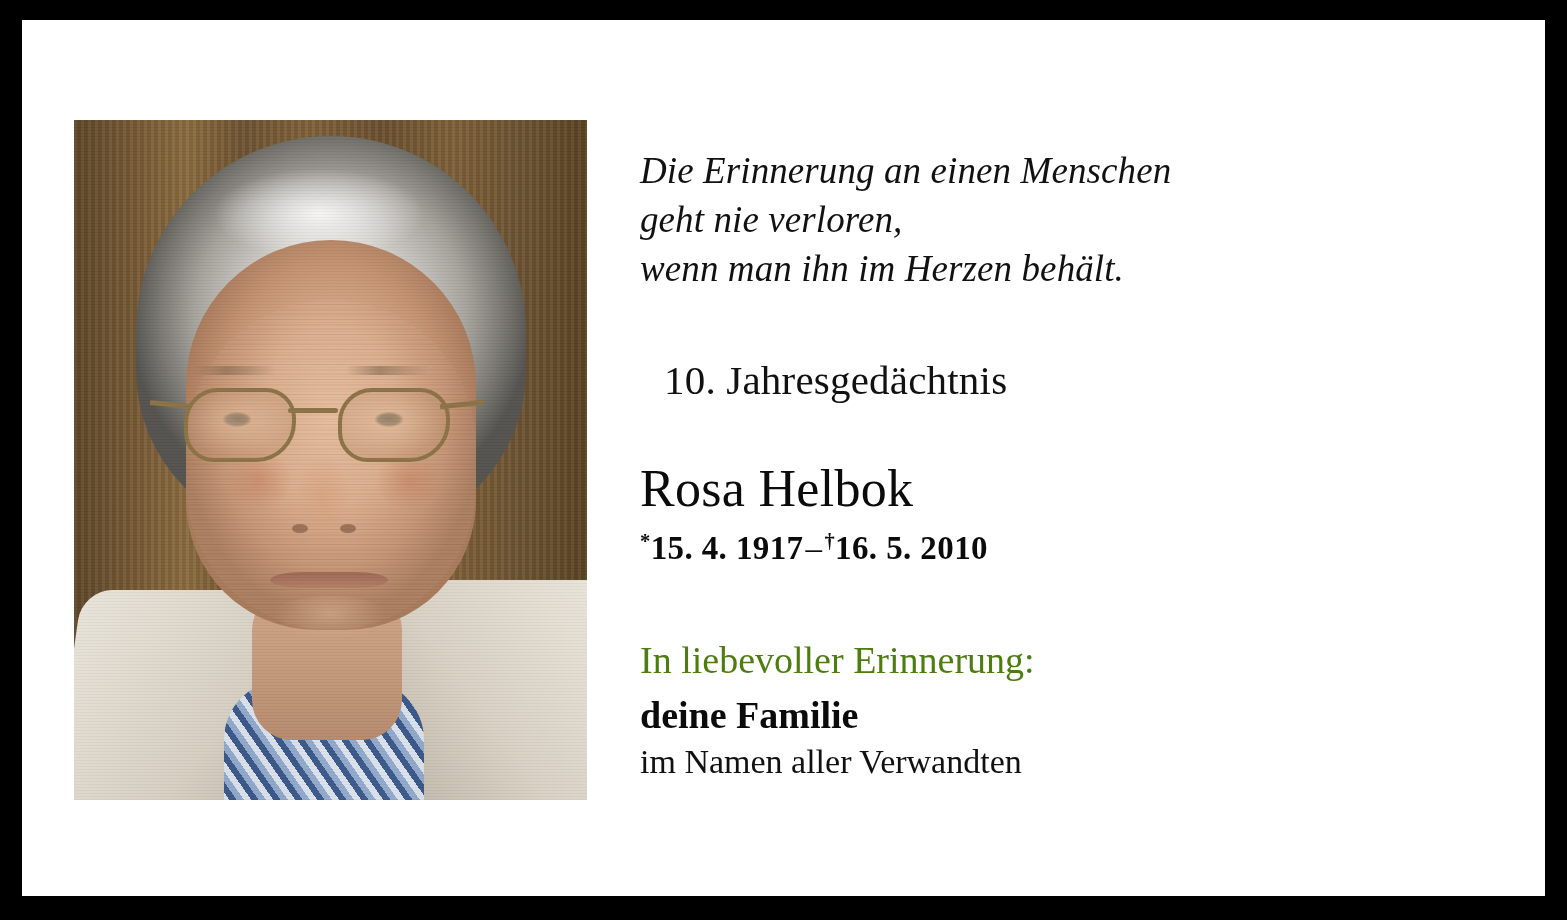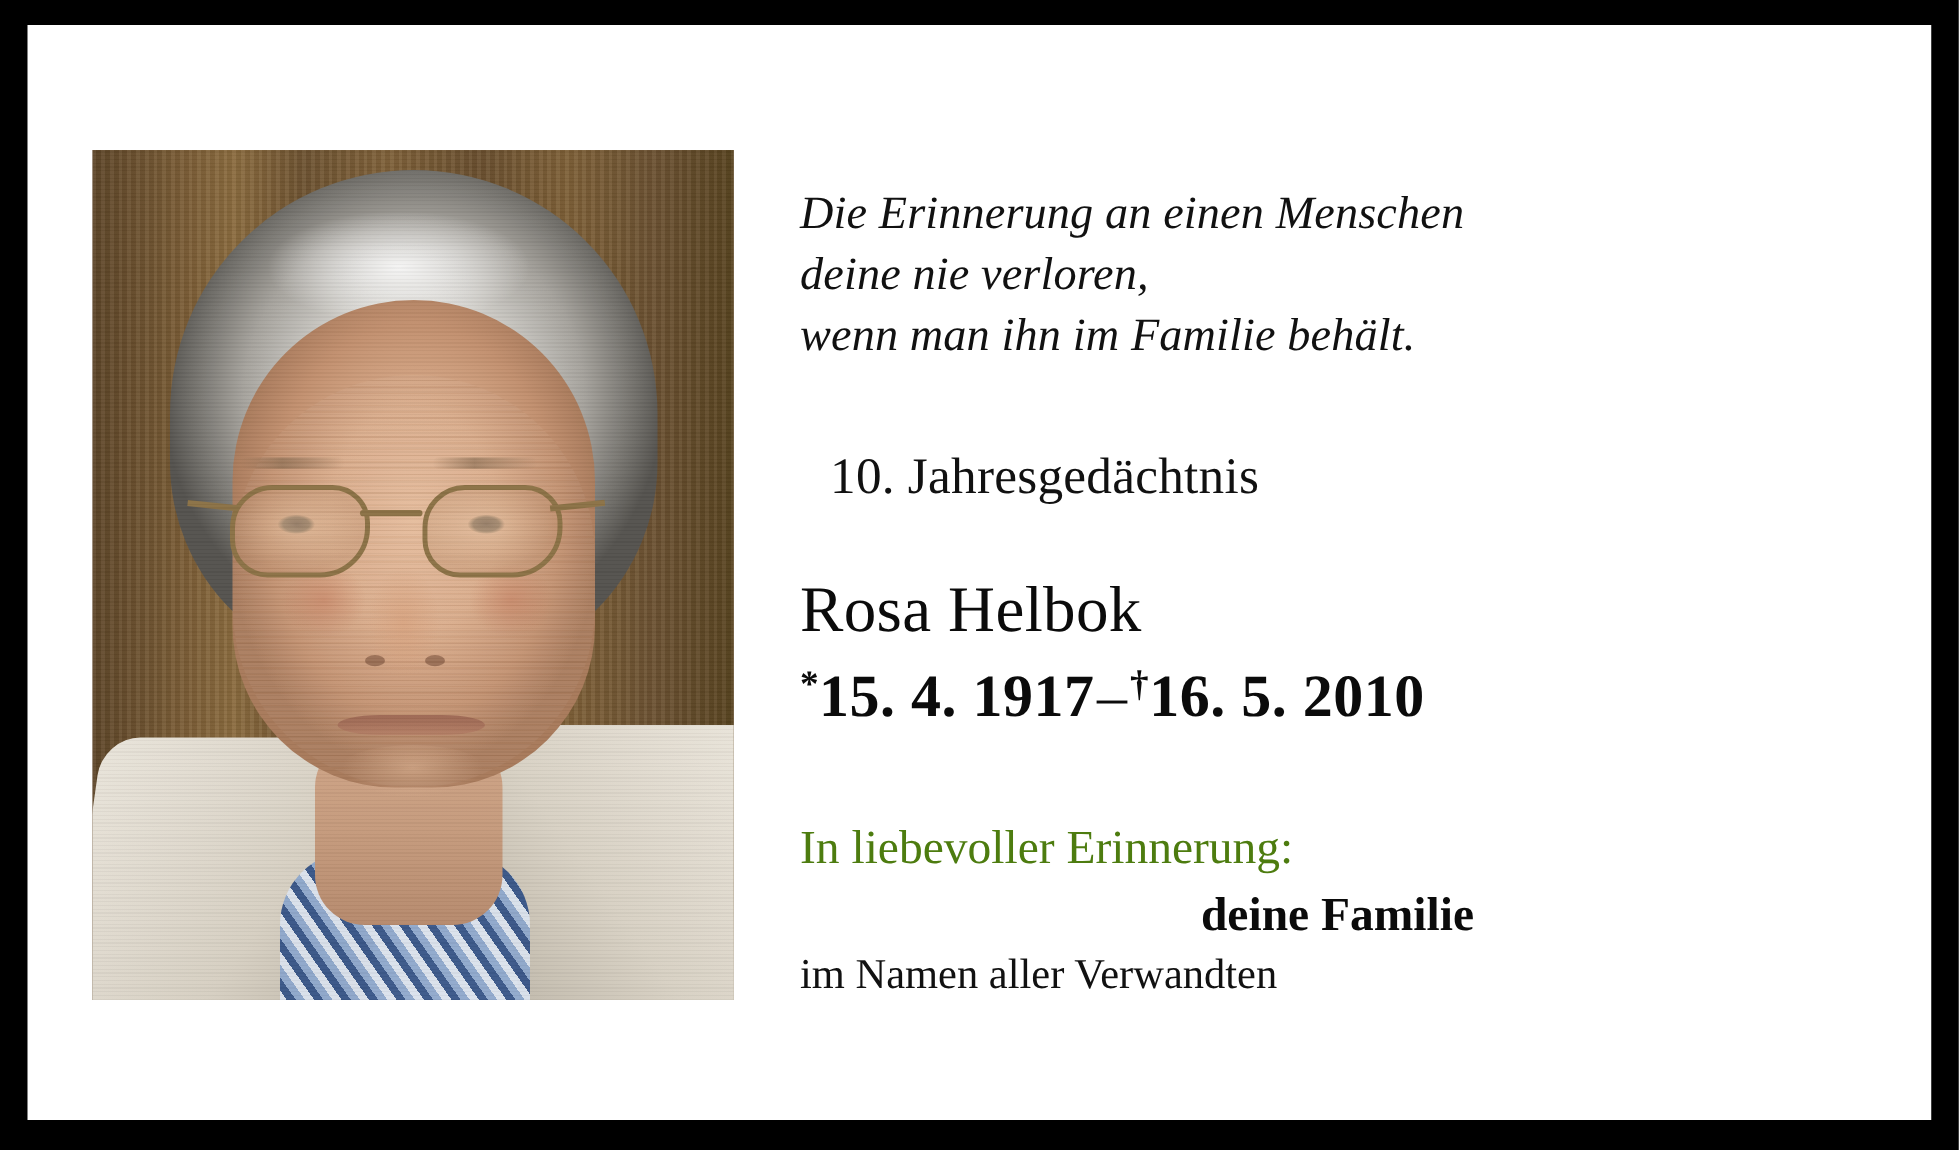--- a/index.html
+++ b/index.html
@@ -329,21 +329,21 @@
     font-size: 52px;
     line-height: 1.05;
     color: #0b0b0b;
     letter-spacing: 0.3px;
   }
 
   .dates {
     margin-top: 14px;
     font-family: "Liberation Serif", serif;
     font-weight: bold;
-    font-size: 48px;
+    font-size: 33px;
     color: #0b0b0b;
     letter-spacing: 0.4px;
   }
   .dates sup {
     font-size: 0.62em;
     vertical-align: 0.55em;
     font-weight: bold;
   }
   .dash {
     font-weight: normal;
@@ -359,21 +359,20 @@
     color: #4d7c0f;
     line-height: 1.32;
   }
   .closing-line2 {
     font-family: "Liberation Serif", serif;
     font-weight: bold;
     font-size: 38px;
     color: #0b0b0b;
     line-height: 1.32;
     margin-top: 4px;
-    text-align: center;
   }
   .closing-line3 {
     font-family: "Liberation Serif", serif;
     font-size: 34px;
     color: #111111;
     line-height: 1.32;
   }
 </style>
 </head>
 <body>
@@ -408,22 +407,22 @@
       <div class="p-nostril-r"></div>
       <div class="p-mouth"></div>
       <div class="p-chin"></div>
       <div class="p-scan"></div>
     </div>
 
     <div class="text-column">
 
       <div class="verse">
         <div>Die Erinnerung an einen Menschen</div>
-        <div>deine nie verloren,</div>
-        <div>wenn man ihn im Familie behält.</div>
+        <div>geht nie verloren,</div>
+        <div>wenn man ihn im Herzen behält.</div>
       </div>
 
       <div class="anniversary">10. Jahresgedächtnis</div>
 
       <div class="deceased-name">Rosa Helbok</div>
 
       <div class="dates">
         <sup>*</sup><span>15. 4. 1917</span><span class="dash">–</span><sup>†</sup><span>16. 5. 2010</span>
       </div>
 

